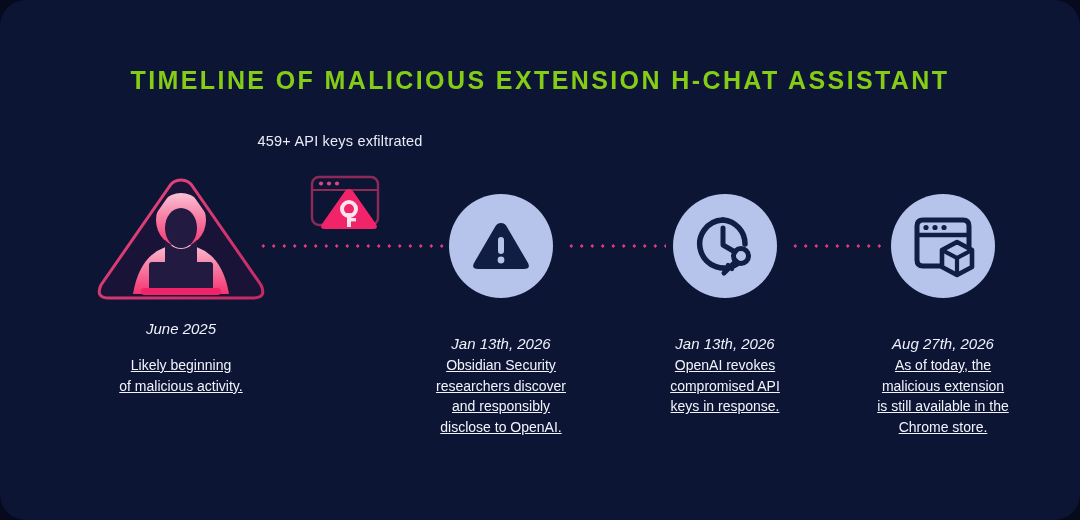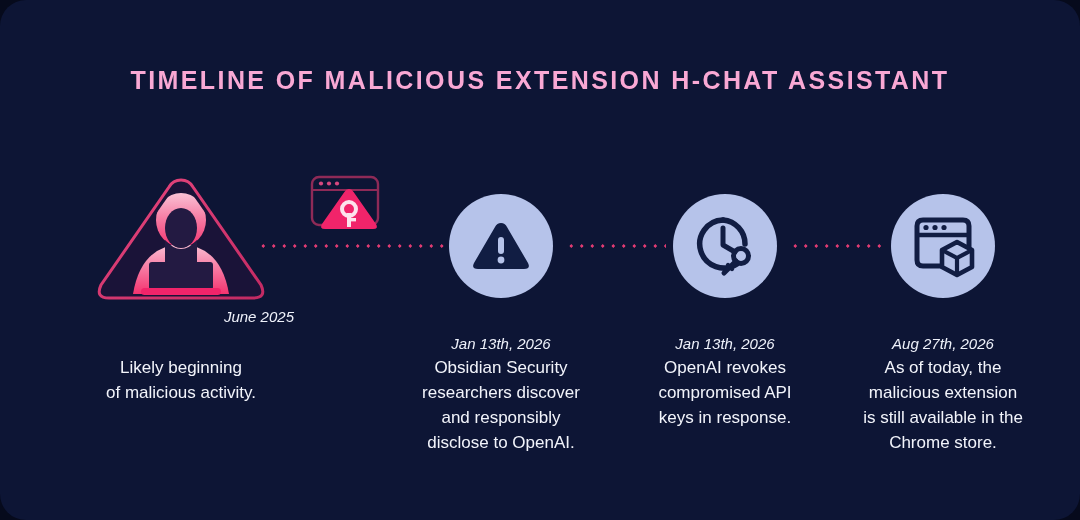--- a/index.html
+++ b/index.html
@@ -8,21 +8,21 @@
 
   .canvas{
     position:absolute;left:0;top:0;width:1080px;height:520px;
     background:#0d1535;border-radius:26px;overflow:hidden;
   }
 
   
   .title{
     position:absolute;left:0;top:66px;width:1080px;text-align:center;
     font-size:25px;letter-spacing:2.4px;font-weight:700;
-    color:#f9a8d4;white-space:nowrap;
+    color:#84cc16;white-space:nowrap;
   }
 
   
   .exfil-label{
     position:absolute;left:184px;top:133px;width:312px;text-align:center;
     font-size:14.5px;color:#e9ecf7;letter-spacing:.2px;white-space:nowrap;
   }
 
   
   .dots{
@@ -40,25 +40,25 @@
   .n2{left:388px;}
   .n3{left:612px;}
   .n4{left:830px;}
 
   .icon-wrap{position:absolute;top:190px;left:0;width:226px;height:118px;}
 
   .date{
     position:absolute;top:335px;left:0;width:226px;
     font-size:15px;font-style:italic;color:#eef1fa;white-space:nowrap;
   }
-  .n1 .date{top:308px;text-align:right;}
+  .n1 .date{top:320px;}
 
   .desc{
     position:absolute;top:355px;left:3px;width:220px;
-    font-size:17px;line-height:1.48;color:#f2f4fb;
+    font-size:14px;line-height:1.48;color:#f2f4fb;text-decoration:underline;
   }
 
   
   .circ{
     position:absolute;left:50%;top:4px;transform:translateX(-50%);
     width:104px;height:104px;border-radius:50%;background:#b6c3ea;
     display:flex;align-items:center;justify-content:center;
   }
 
   
@@ -67,20 +67,21 @@
   
   .key-badge{position:absolute;left:236px;top:-18px;width:90px;height:62px;}
 </style>
 </head>
 <body>
 
 <div class="canvas">
 
   <div class="title">TIMELINE OF MALICIOUS EXTENSION H-CHAT ASSISTANT</div>
 
+  <div class="exfil-label">459+ API keys exfiltrated</div>
 
   <div class="dots dots-1"></div>
   <div class="dots dots-2"></div>
   <div class="dots dots-3"></div>
 
   <div class="node n1">
     <div class="icon-wrap">
 
       <svg class="tri-badge" viewBox="0 0 176 140">
         <defs>

